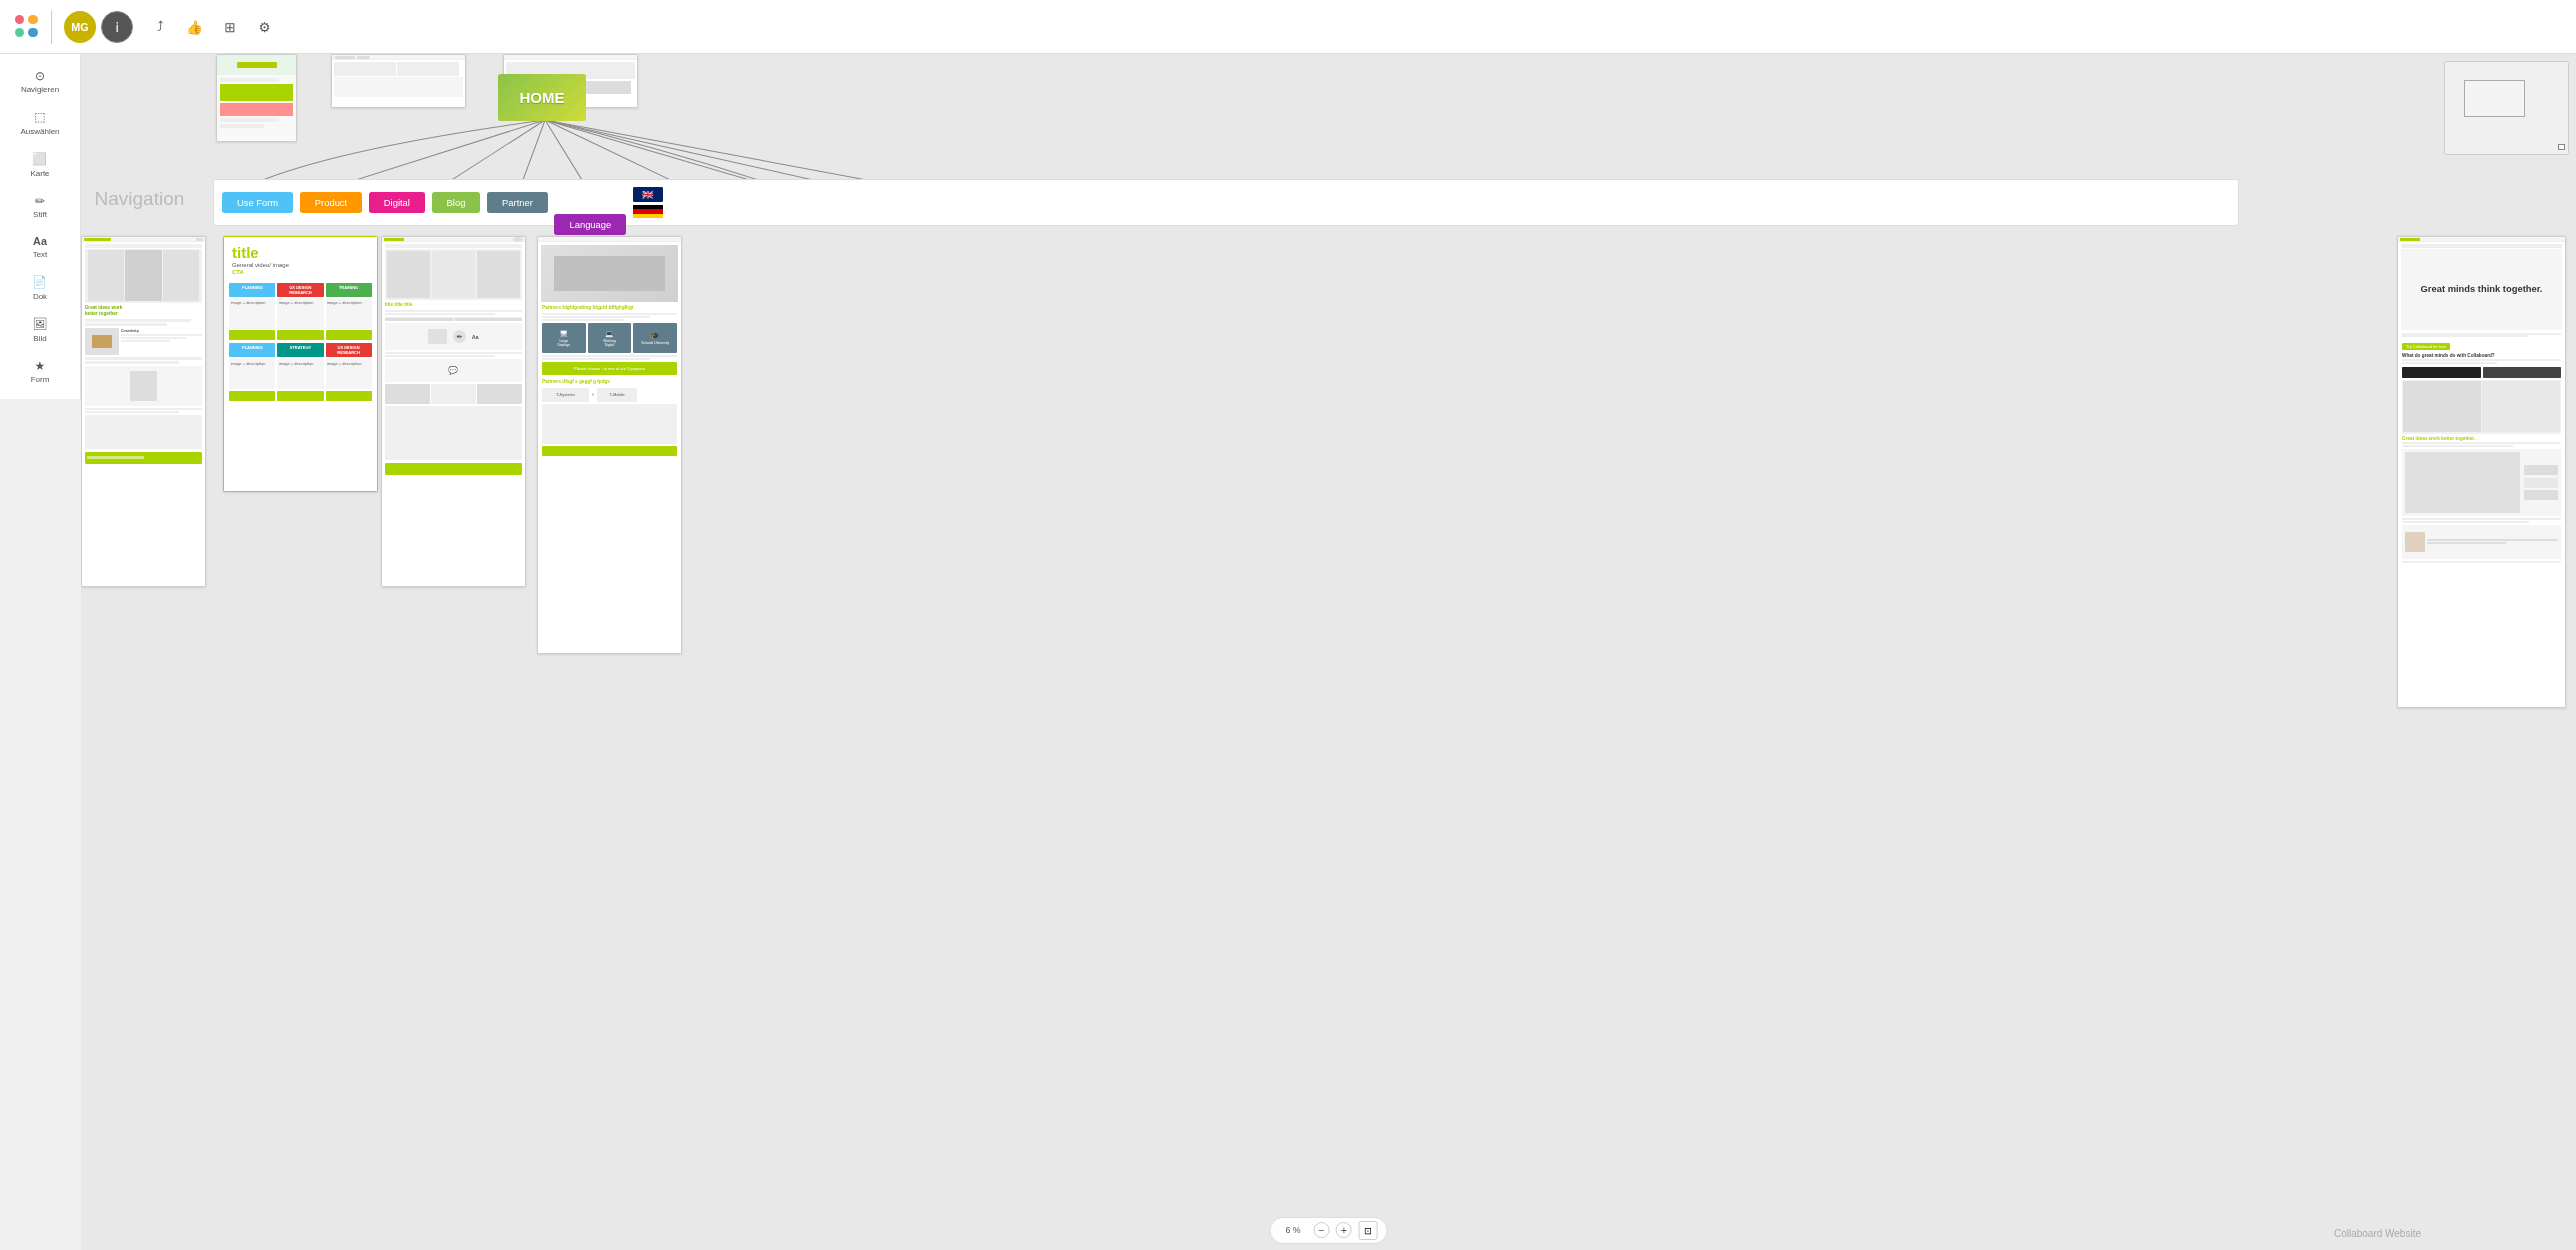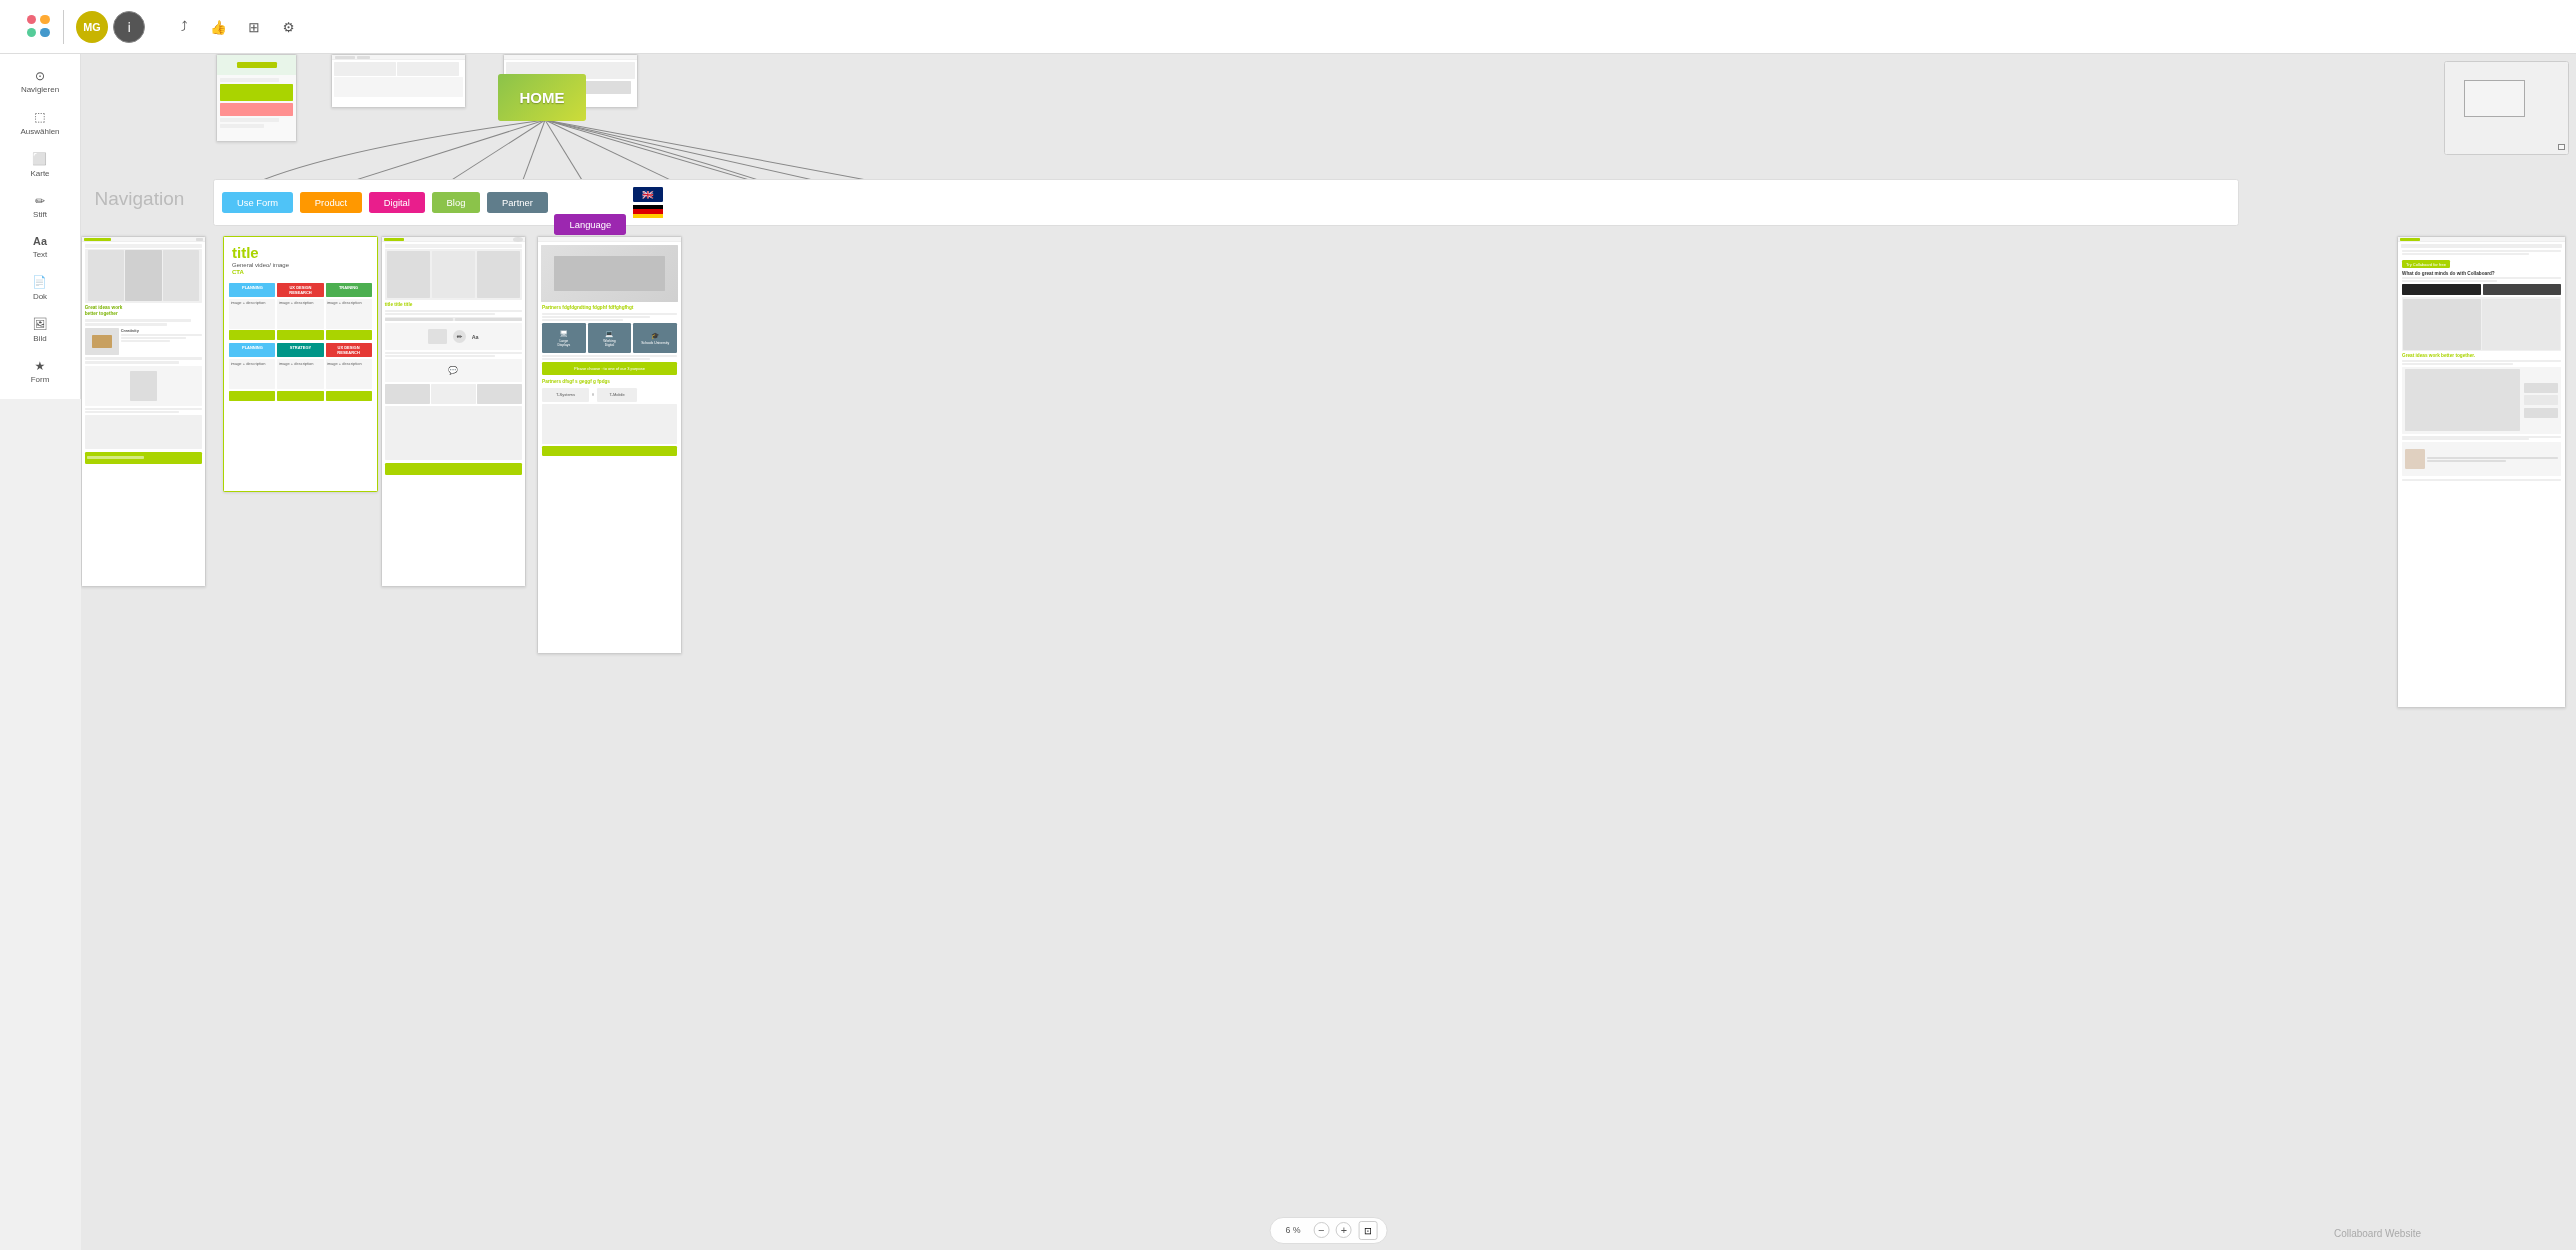--- a/index.html
+++ b/index.html
@@ -19,21 +19,21 @@
       height: 54px;
       background: #fff;
       border-bottom: 0.7px solid #ddd;
       display: flex;
       align-items: center;
       z-index: 100;
     }
     .top-bar-logo {
       display: flex;
       align-items: center;
-      padding: 0 27px;
+      padding: 0 15px;
       gap: 5.4px;
       justify-content: center;
     }
     .logo-dots {
       display: grid;
       grid-template-columns: 1fr 1fr;
       gap: 2.7px;
       width: 24px;
       height: 24px;
     }
@@ -564,20 +564,23 @@
     <div style="margin:2px 4px;height:40px;background:#f0f0f0;border-radius:0.7px;"></div>
     <div style="height:10px;background:#aad400;margin:2.7px 4px;border-radius:1.3px;"></div>
   </div>
 
   <div class="page-thumb" style="top:182px;right:10px;width:169px;height:472px;background:white;">
     <div style="height:5.4px;background:#f5f5f5;border-bottom:0.7px solid #eee;display:flex;align-items:center;padding:0 2px;gap:1.3px;">
       <div style="width:20px;height:2.7px;background:#aad400;border-radius:0.7px;"></div>
     </div>
     <div style="height:4px;background:#eee;margin:1.3px 2.7px;border-radius:0.7px;"></div>
 
+    <div style="height:81px;background:#f5f5f5;margin:1.3px 2.7px;border-radius:0.7px;display:flex;align-items:center;justify-content:center;flex-direction:column;gap:2.7px;">
+      <div style="font-size:9.4px;font-weight:bold;color:#333;text-align:center;line-height:1.3;">Great minds think together.</div>
+    </div>
     <div style="margin:2.7px 4px;">
       <div style="height:2px;background:#eee;border-radius:0.7px;margin:0.7px 0;"></div>
       <div style="height:2px;background:#eee;border-radius:0.7px;margin:0.7px 0;width:80%;"></div>
       <div style="margin-top:2.7px;display:inline-block;background:#aad400;color:white;font-size:4px;padding:1.3px 4px;border-radius:1.3px;">Try Collaboard for free</div>
     </div>
     <div style="margin:2.7px 4px;">
       <div style="font-size:4.7px;font-weight:bold;color:#333;margin-bottom:1.3px;">What do great minds do with Collaboard?</div>
       <div style="height:2px;background:#eee;border-radius:0.7px;margin:0.7px 0;"></div>
       <div style="height:2px;background:#eee;border-radius:0.7px;margin:0.7px 0;width:60%;"></div>
     </div>

